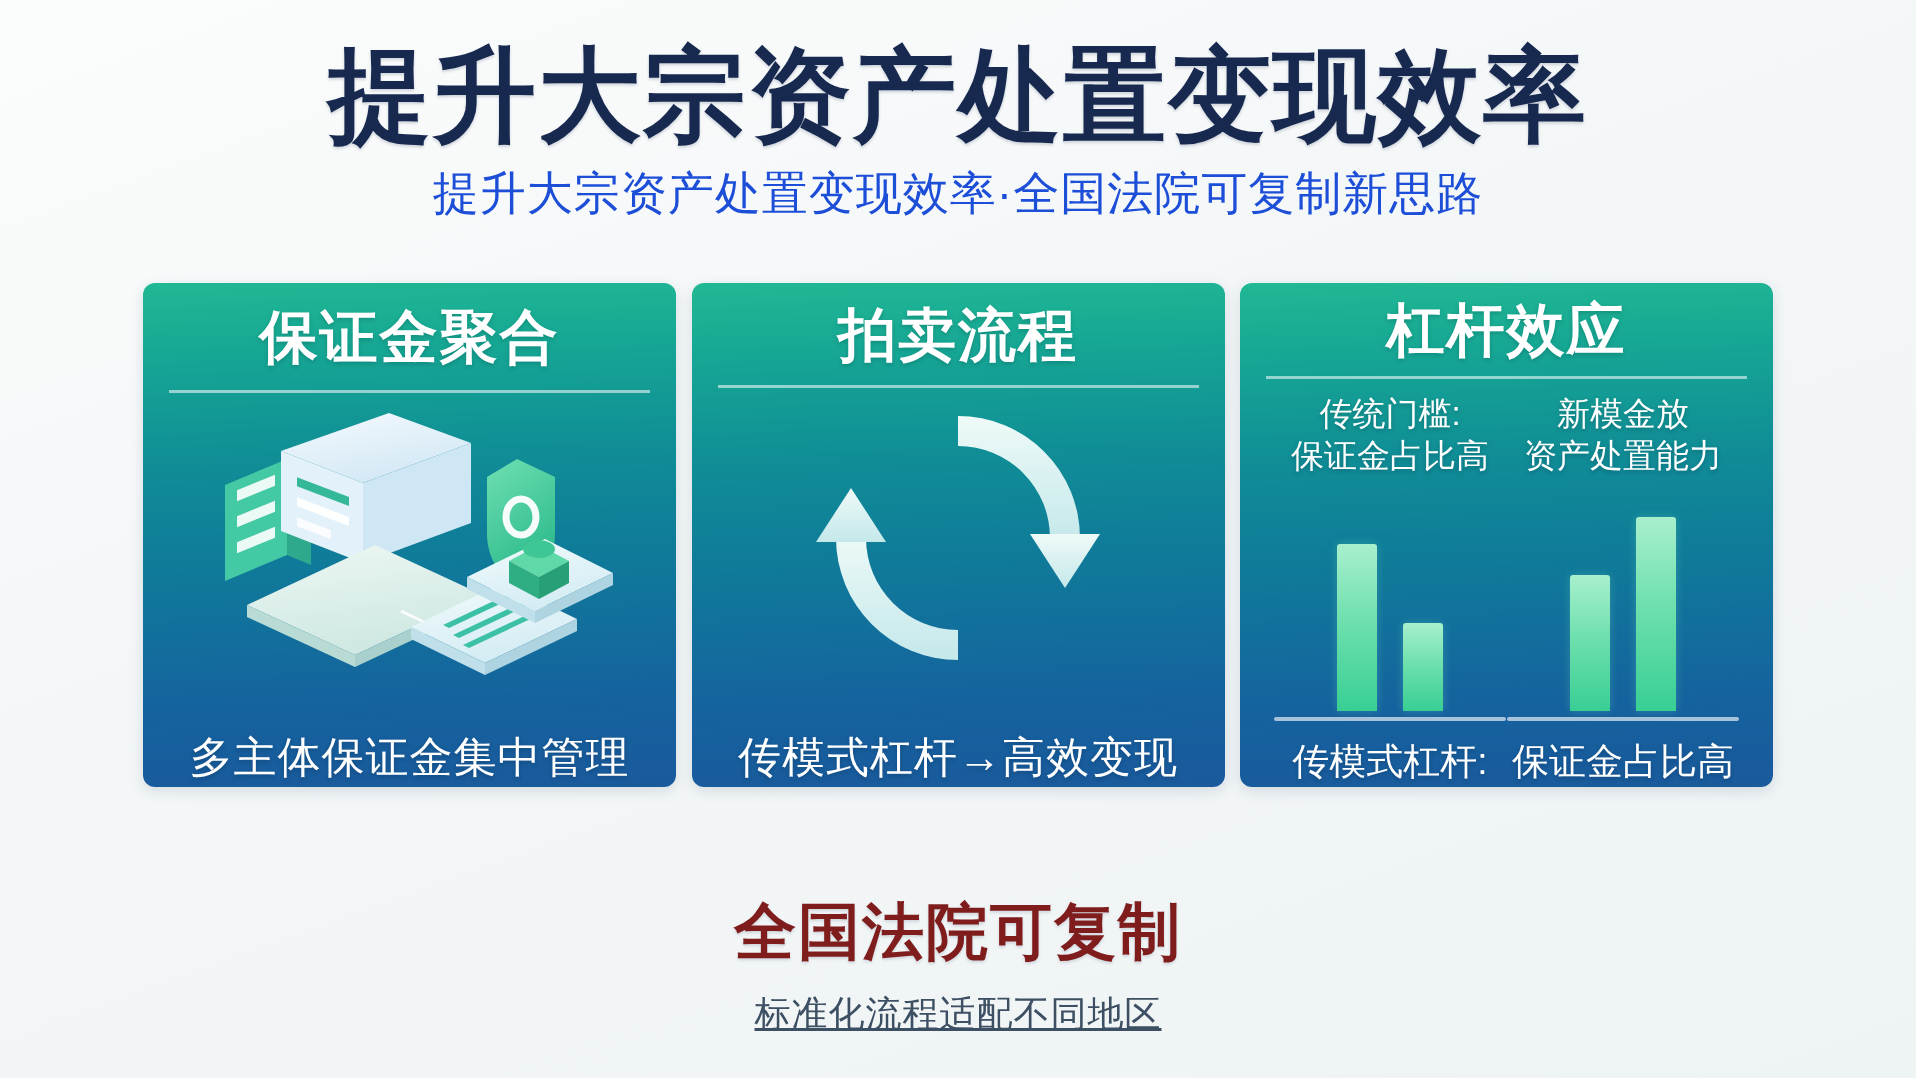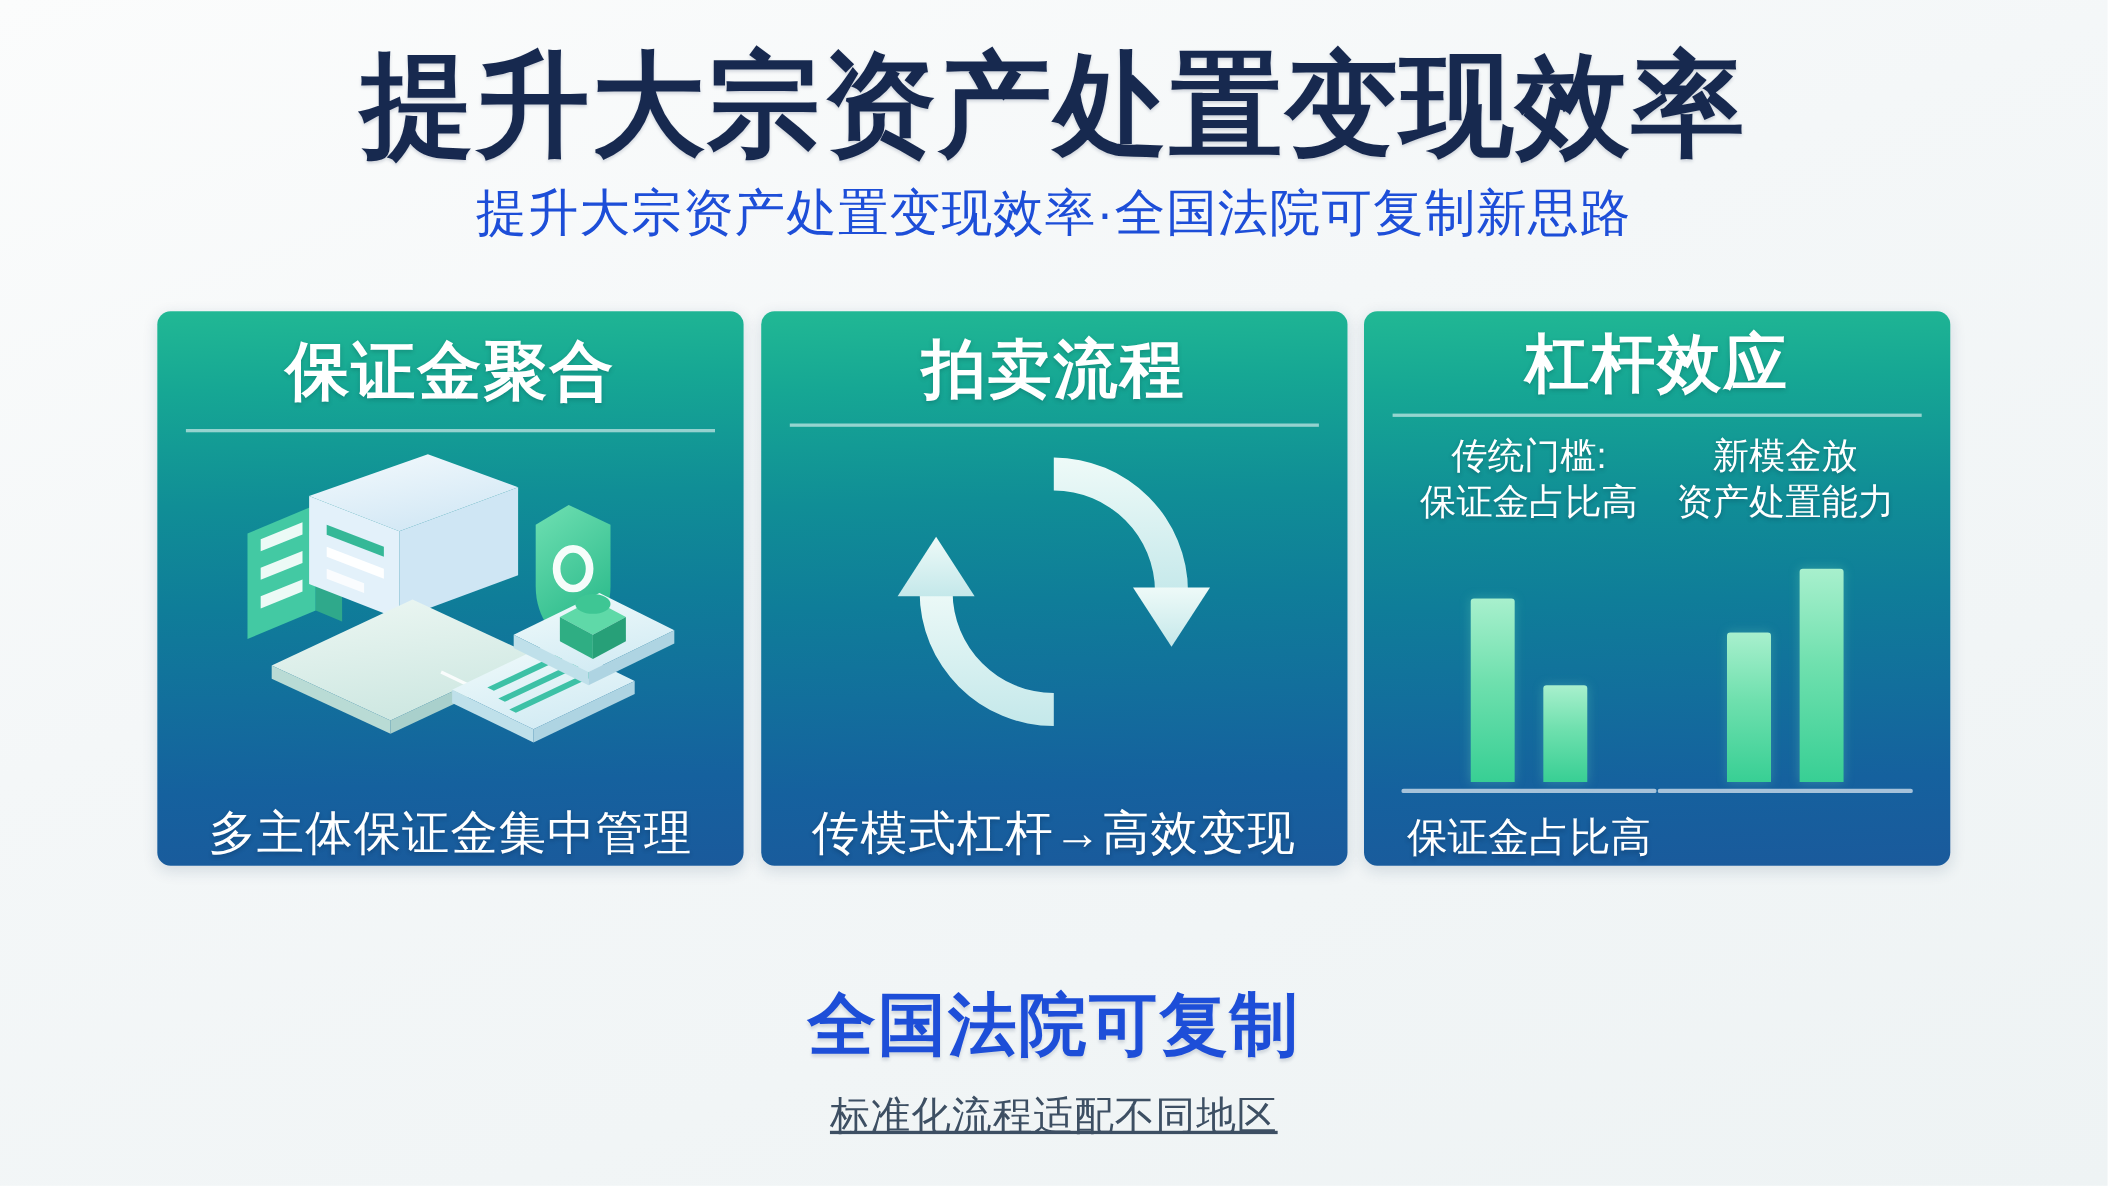--- a/index.html
+++ b/index.html
@@ -192,21 +192,21 @@
   .footer {
     position: absolute;
     top: 890px;
     left: 0;
     width: 100%;
     text-align: center;
   }
   .footer-title {
     font-size: 62px;
     font-weight: bold;
-    color: #1d4ed8;
+    color: #7f1d1d;
     letter-spacing: 2px;
     text-shadow: 0 2px 3px rgba(20,40,80,0.15);
   }
   .footer-sub {
     margin-top: 16px;
     font-size: 36px;
     color: #3d4f63;
     letter-spacing: 1px;
     text-decoration: underline;
   }
@@ -386,20 +386,21 @@
           <div class="lev-group">
             <div class="bars">
               <div class="bar" style="height:136px"></div>
               <div class="bar" style="height:194px"></div>
             </div>
             <div class="axis"></div>
           </div>
         </div>
 
         <div class="lev-foot">
+          <div class="lev-foot-label">传模式杠杆:</div>
           <div class="lev-foot-label">保证金占比高</div>
         </div>
 
       </div>
     </div>
   </div>
 
 </div>
 
 <div class="footer">

